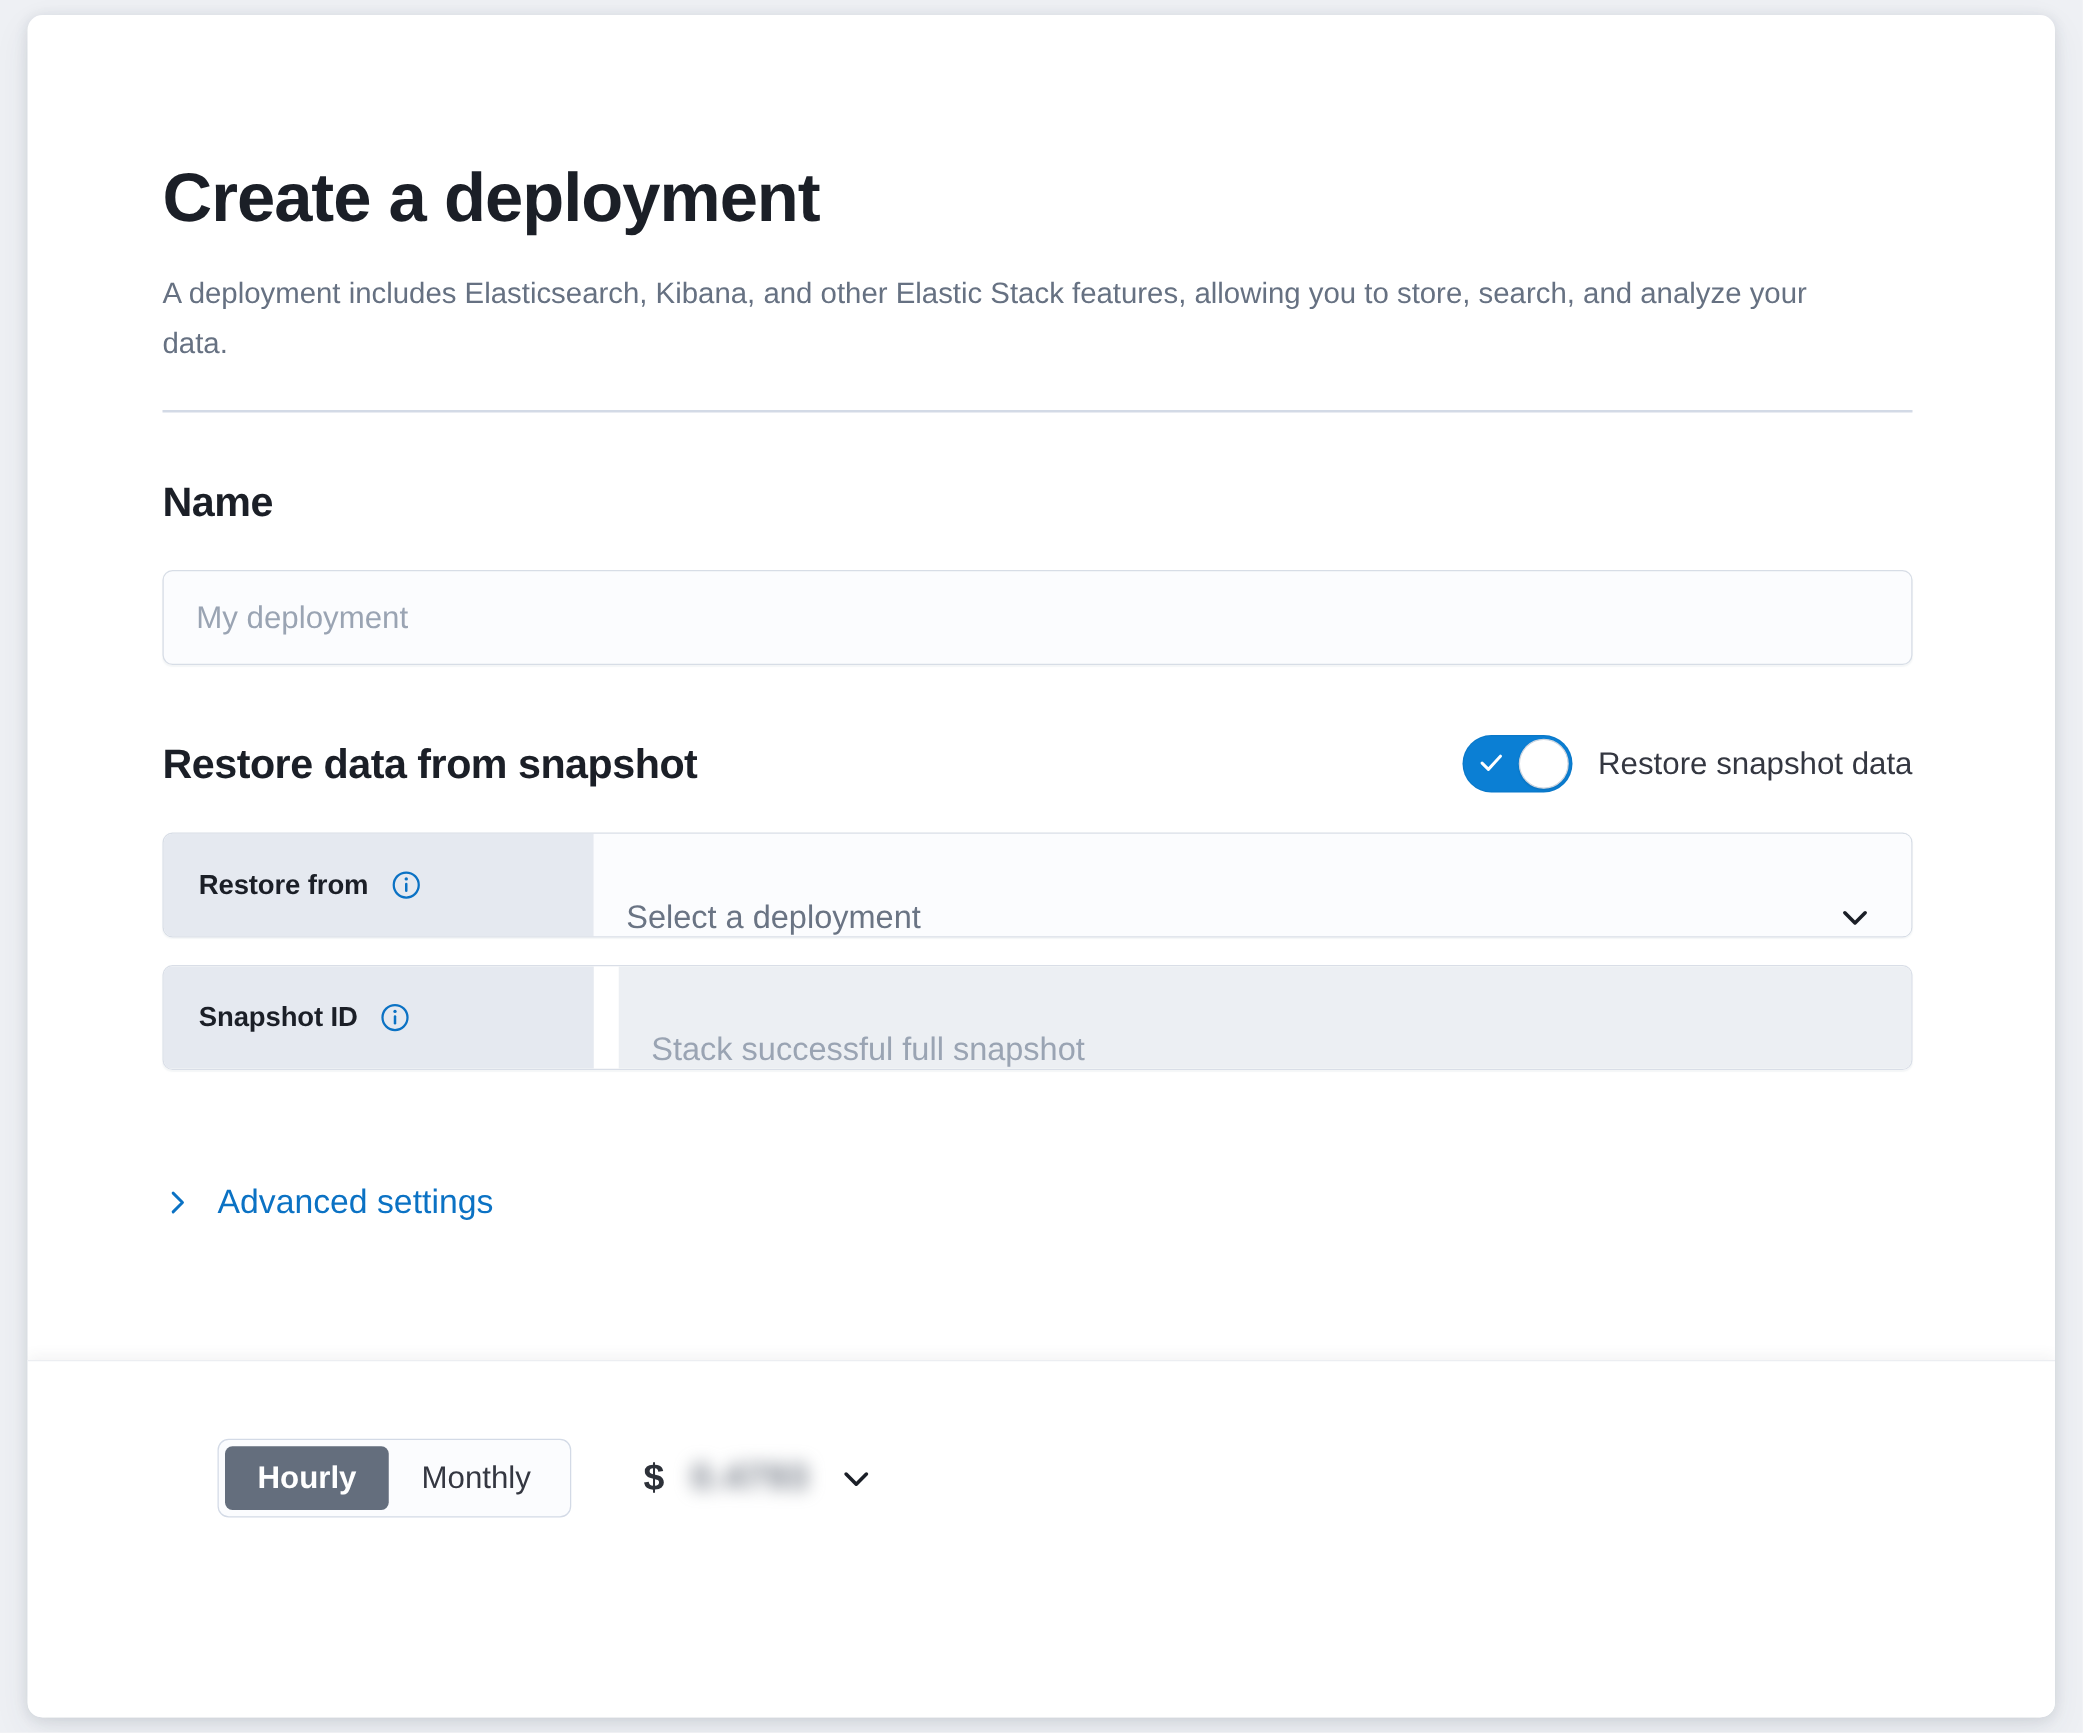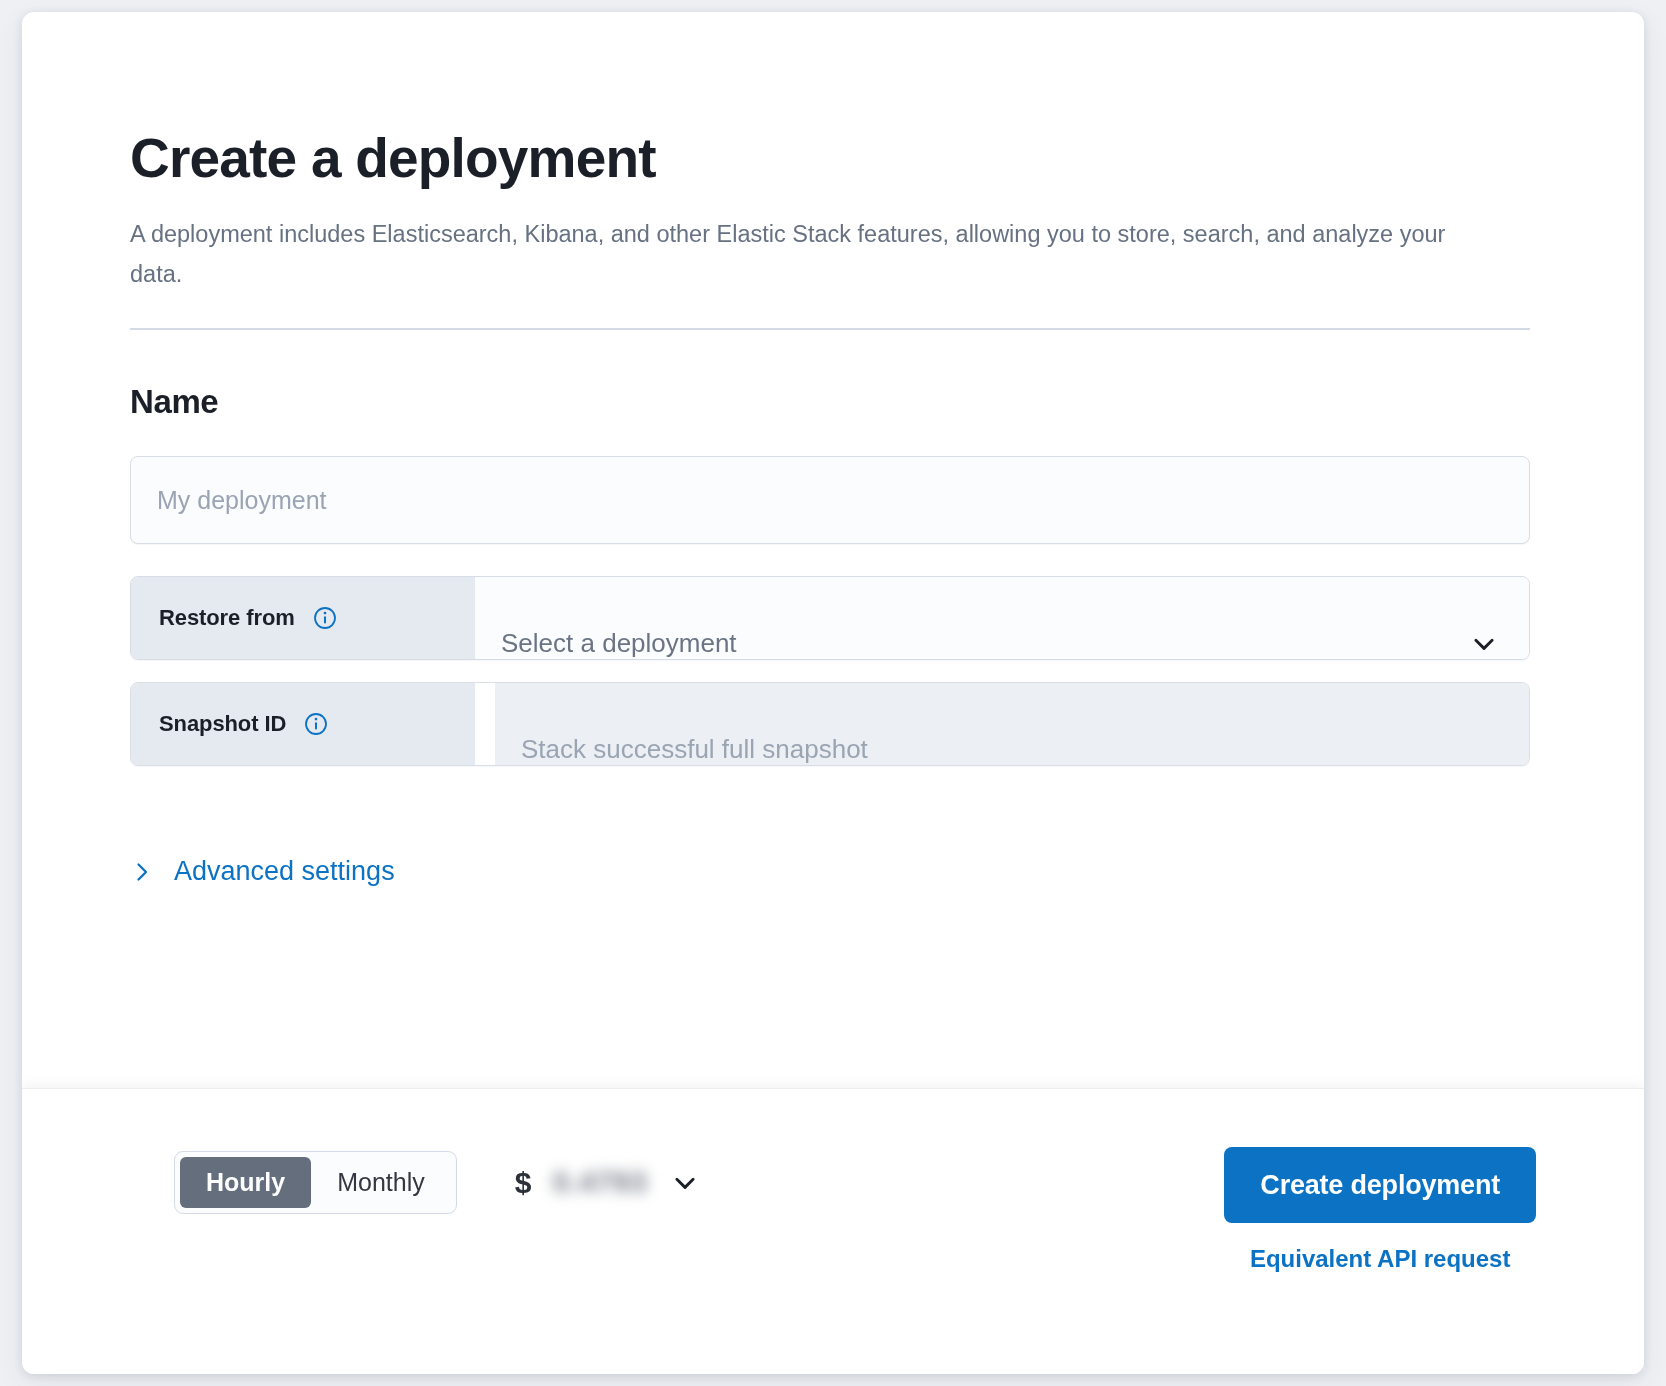--- a/index.html
+++ b/index.html
@@ -69,21 +69,21 @@
     line-height: 1.1;
     font-weight: 700;
     letter-spacing: -0.4px;
     color: #1b1f27;
   }
   .name-block { margin-top: 54px; }
 
   .name-input {
     margin-top: 36px;
     width: 1400px;
-    height: 88px;
+    height: 76px;
     border: 1px solid #d7dde6;
     border-radius: 8px;
     background: #fbfcfe;
     display: flex;
     align-items: center;
     padding: 0 26px;
     box-shadow: 0 1px 1px rgba(152,162,179,.10);
   }
   .name-input .ph {
     font-size: 25px;
@@ -297,20 +297,32 @@
 
         
         <div class="name-block">
           <h2 class="section">Name</h2>
           <div class="name-input">
             <span class="ph">My deployment</span>
           </div>
         </div>
 
         
+        <div class="restore-head">
+          <h2 class="section">Restore data from snapshot</h2>
+          <div class="switch-wrap">
+            <div class="switch">
+              <svg class="check" viewBox="0 0 24 24">
+                <path d="M4 12.5 L9.5 18 L20 6.5" fill="none" stroke="#ffffff" stroke-width="2.6" stroke-linecap="round" stroke-linejoin="round"></path>
+              </svg>
+              <span class="knob"></span>
+            </div>
+            <span class="switch-label">Restore snapshot data</span>
+          </div>
+        </div>
 
         <div class="rows">
 
           <div class="row enabled">
             <div class="prepend">
               <span class="lbl">Restore from</span>
               <svg class="info-icon" viewBox="0 0 24 24">
                 <circle cx="12" cy="12" r="10" fill="none" stroke="#0b72c4" stroke-width="1.8"></circle>
                 <circle cx="12" cy="7.1" r="1.35" fill="#0b72c4"></circle>
                 <rect x="11" y="10.2" width="2" height="7.4" rx="1" fill="#0b72c4"></rect>
@@ -358,20 +370,16 @@
         </div>
         <div class="price">
           <span class="dollar">$</span>
           <span class="amount">0.4793</span>
           <svg class="chev" viewBox="0 0 24 24">
             <path d="M5.5 9 L12 15.5 L18.5 9" fill="none" stroke="#1b1f27" stroke-width="2.3" stroke-linecap="round" stroke-linejoin="round"></path>
           </svg>
         </div>
       </div>
 
-      <div class="footer-right">
-        <button class="btn-primary">Create deployment</button>
-        <span class="api-link">Equivalent API request</span>
-      </div>
     </div>
 
   </div>
 </div>
 
 </body></html>

